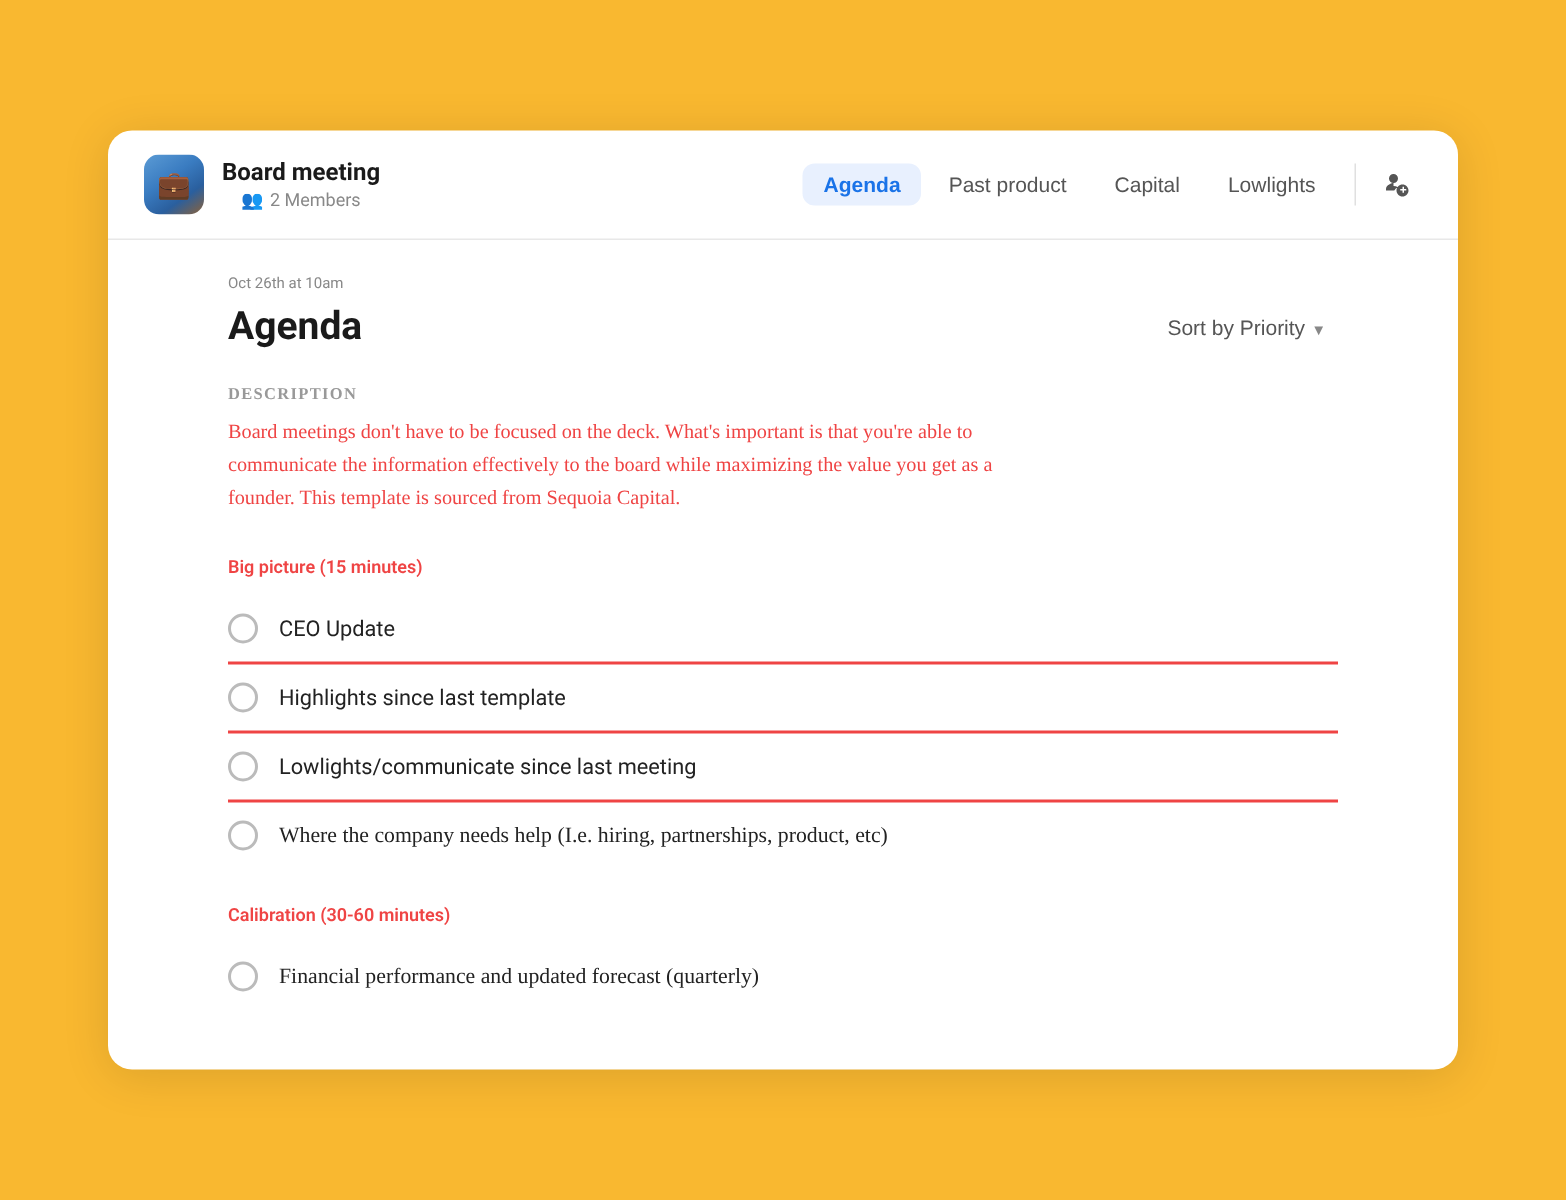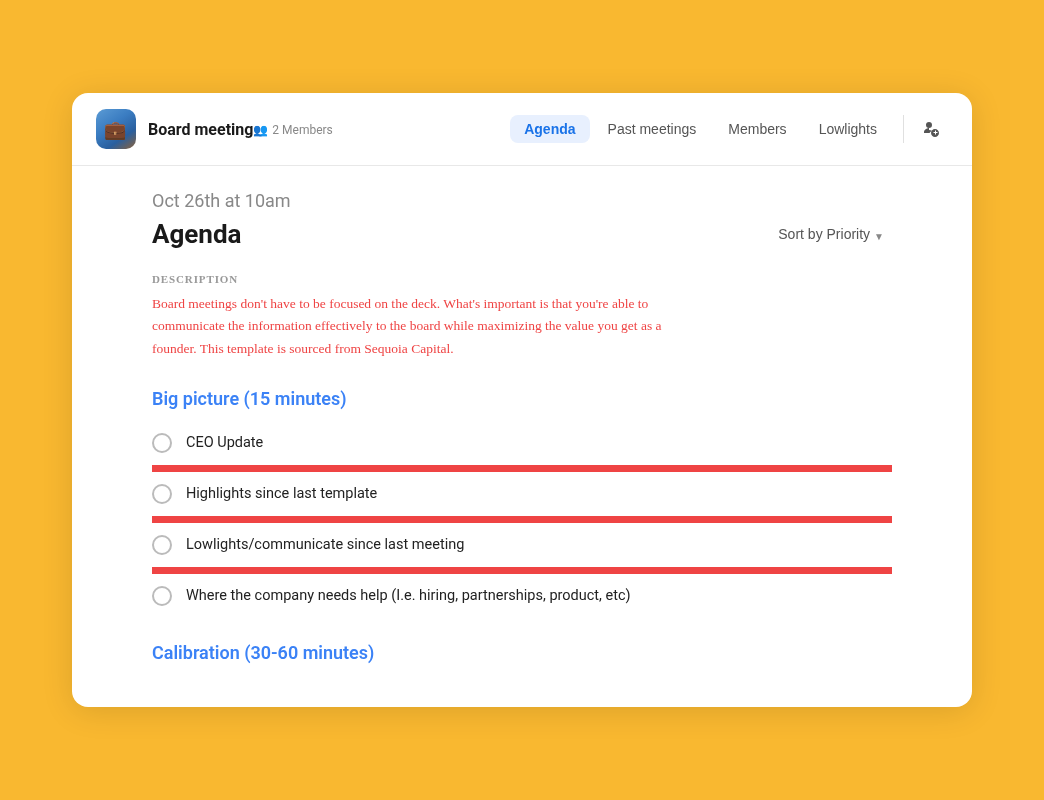--- a/index.html
+++ b/index.html
@@ -54,21 +54,21 @@
       height: 100%;
       background: linear-gradient(145deg, #5b9bd5 0%, #3a7cc1 40%, #2a5f9e 70%, #8c6239 100%);
       display: flex;
       align-items: center;
       justify-content: center;
       font-size: 18px;
     }
 
     .header-title-group {
       display: flex;
-      flex-direction: row;
+      flex-direction: column;
       align-items: center;
     }
 
     .header-title {
       font-size: 16px;
       font-weight: 700;
       color: #1a1a1a;
     }
 
     .header-subtitle {
@@ -128,21 +128,21 @@
       color: #555;
       font-size: 18px;
     }
 
     
     .main-content {
       padding: 24px 80px 32px 80px;
     }
 
     .date-label {
-      font-size: 18px;
+      font-size: 10px;
       color: #888;
       margin-bottom: 8px;
     }
 
     .agenda-header-row {
       display: flex;
       align-items: center;
       justify-content: space-between;
       margin-bottom: 24px;
     }
@@ -186,37 +186,38 @@
     }
 
     .description-text {
       font-size: 13.5px;
       color: #ef4444;
       line-height: 1.65;
       max-width: 520px;
     }
 
     .section-title {
-      font-size: 18px;
+      font-size: 12px;
       font-weight: 600;
-      color: #3b82f6;
+      color: #ef4444;
       margin-bottom: 12px;
       margin-top: 24px;
     }
 
     .agenda-item {
       display: flex;
       align-items: center;
       gap: 14px;
       padding: 12px 0;
-      border-bottom: 7px solid #ef4444;
+      border-bottom: 2px solid #ef4444;
     }
 
     .agenda-item:last-child {
       border-bottom: none;
+      font-family: Liberation Serif, serif;
     }
 
     .checkbox-circle {
       width: 20px;
       height: 20px;
       border-radius: 50%;
       border: 2px solid #bbb;
       background: transparent;
       flex-shrink: 0;
       cursor: pointer;
@@ -243,22 +244,22 @@
     </div>
     <div class="header-title-group">
       <span class="header-title">Board meeting</span>
       <span class="header-subtitle">
         <span class="members-icon">👥</span>
         <span>2 Members</span>
       </span>
     </div>
     <nav class="header-nav">
       <button class="nav-tab active">Agenda</button>
-      <button class="nav-tab">Past meetings</button>
-      <button class="nav-tab">Members</button>
+      <button class="nav-tab">Past product</button>
+      <button class="nav-tab">Capital</button>
       <button class="nav-tab">Lowlights</button>
       <div class="header-divider"></div>
       <button class="add-member-btn">
         <svg width="20" height="20" viewBox="0 0 20 20" fill="none">
           <path d="M13 10c2.21 0 4 1.79 4 4s-1.79 4-4 4-4-1.79-4-4 1.79-4 4-4zm0 1.5v1.5h-1.5v1H13v1.5h1v-1.5h1.5v-1H14V11.5h-1zM7 3a3 3 0 110 6 3 3 0 010-6zm0 8c1.07 0 2.09.29 2.96.8A5.47 5.47 0 007.5 14H2v-1c0-2.67 4-4 5-4z" fill="#555"></path>
         </svg>
       </button>
     </nav>
   </div>
 
@@ -293,15 +294,19 @@
         <span class="agenda-item-text">Lowlights/communicate since last meeting</span>
       </div>
       <div class="agenda-item">
         <div class="checkbox-circle"></div>
         <span class="agenda-item-text">Where the company needs help (I.e. hiring, partnerships, product, etc)</span>
       </div>
     </div>
 
     <div class="agenda-section-group">
       <div class="section-title">Calibration (30-60 minutes)</div>
+      <div class="agenda-item">
+        <div class="checkbox-circle"></div>
+        <span class="agenda-item-text">Financial performance and updated forecast (quarterly)</span>
+      </div>
     </div>
   </div>
 </div>
 
 </body></html>

